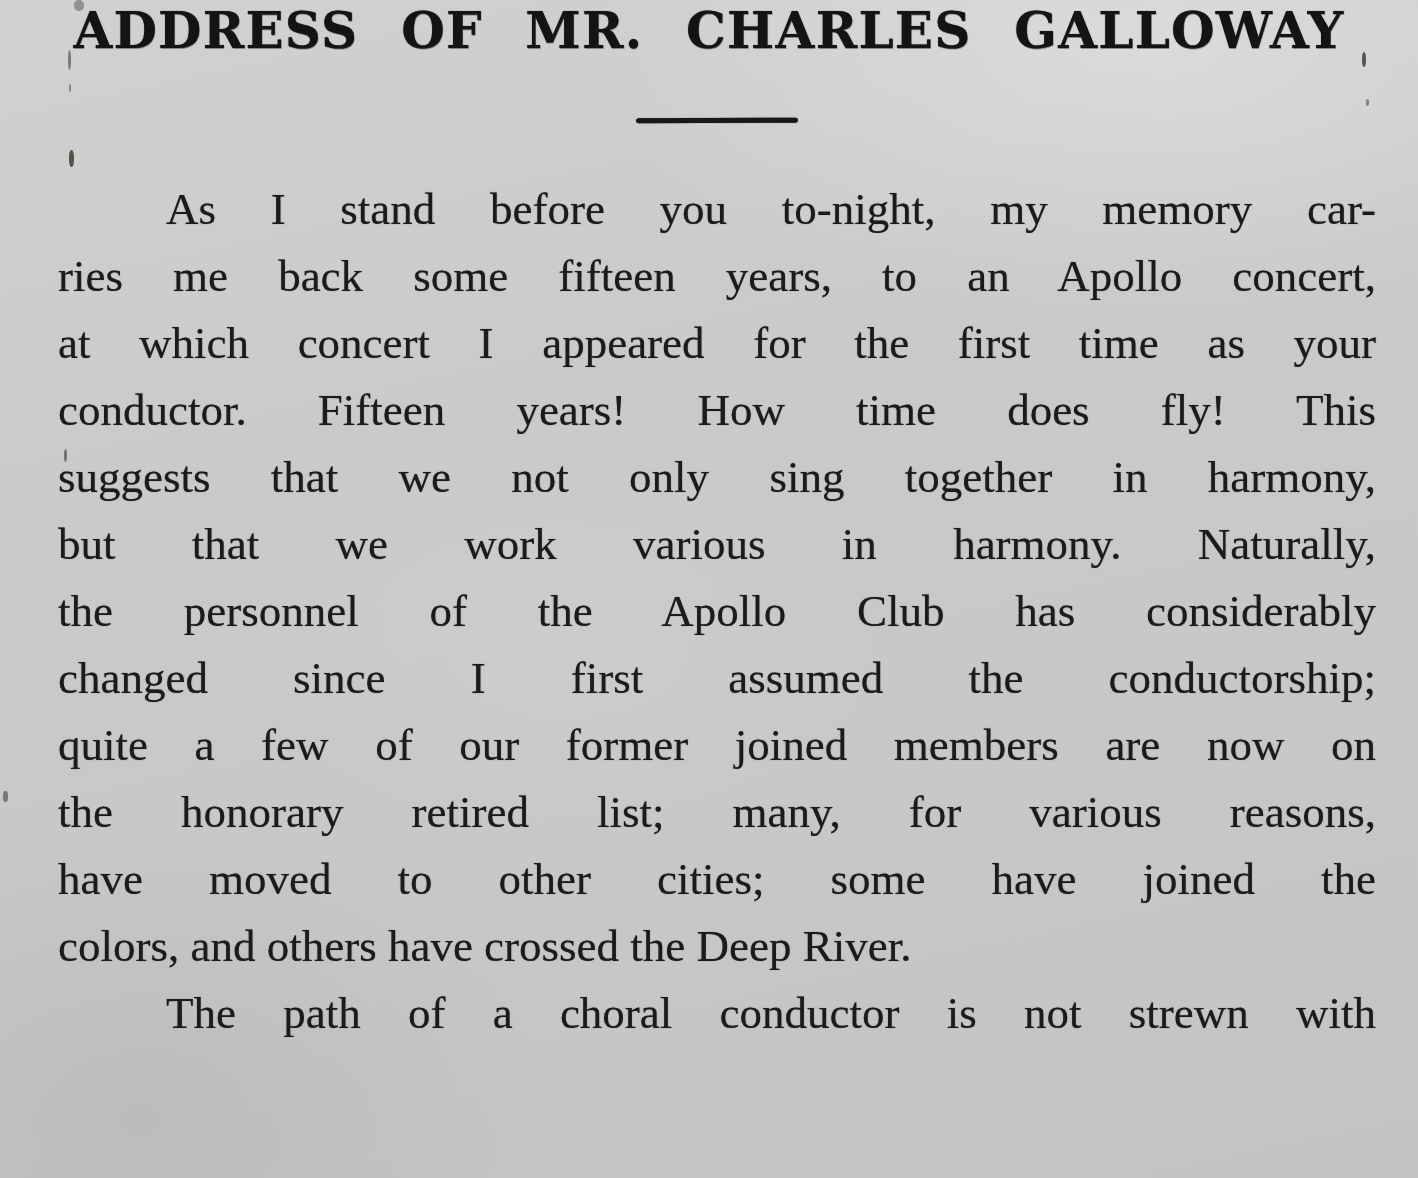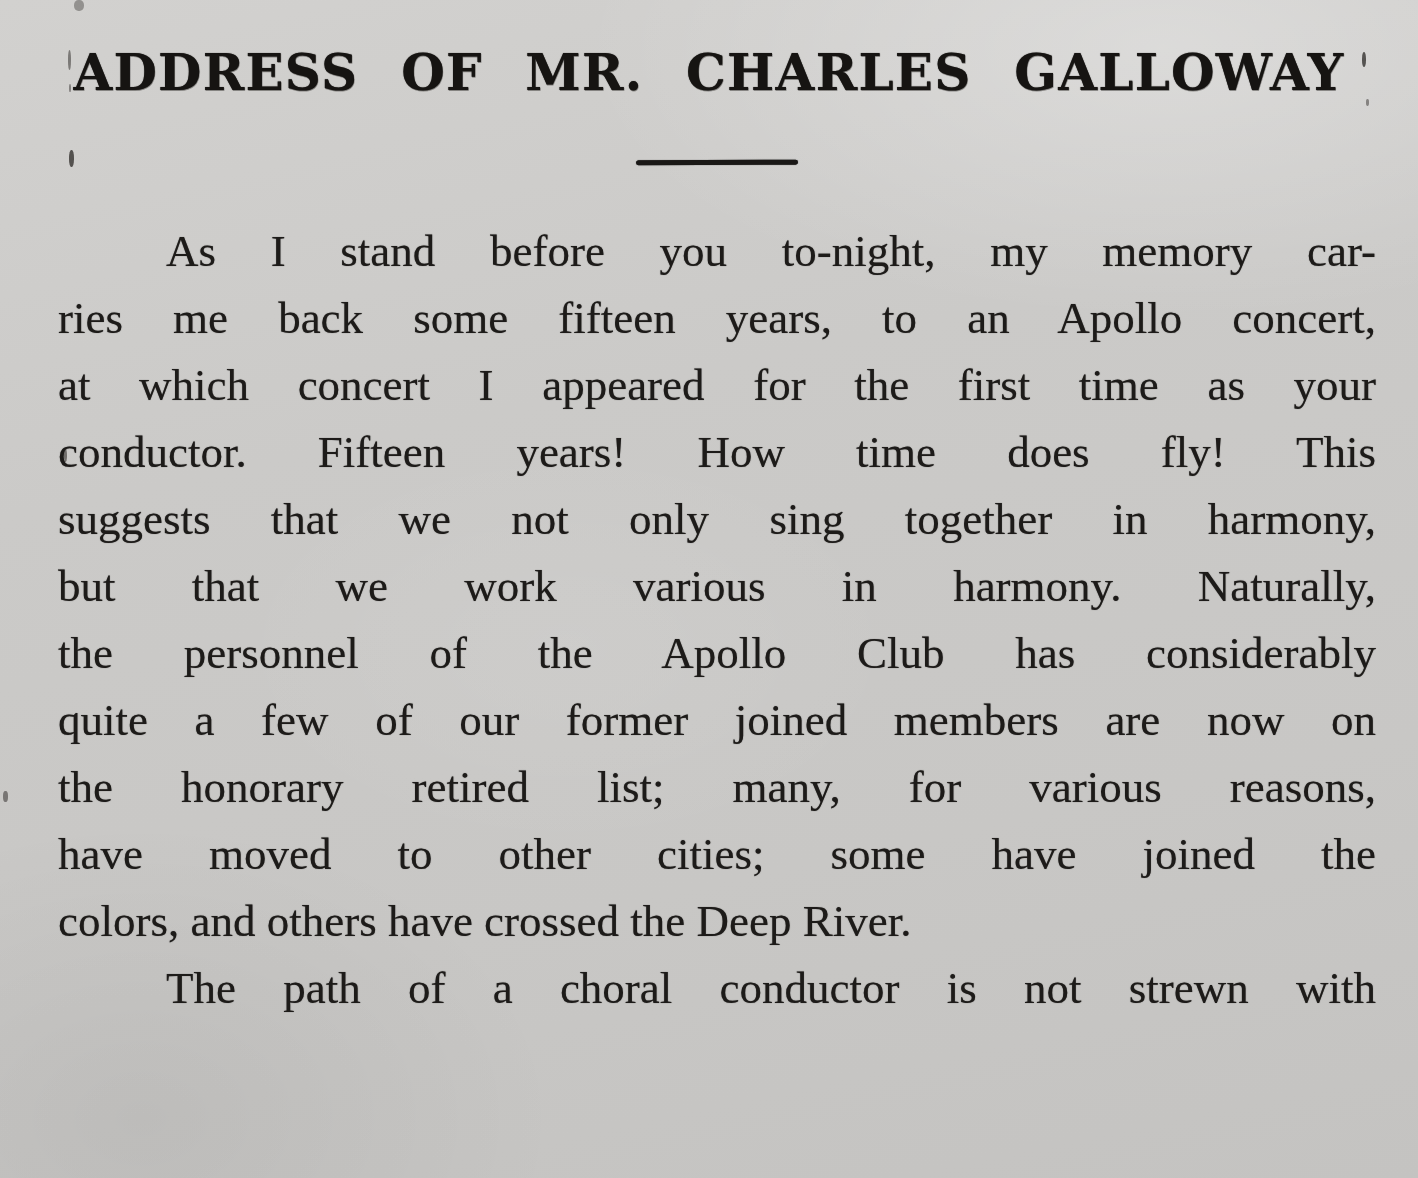--- a/index.html
+++ b/index.html
@@ -16,21 +16,21 @@
       radial-gradient(ellipse 900px 420px at 82% 4%, rgba(255,255,255,0.28), rgba(255,255,255,0) 65%),
       radial-gradient(ellipse 700px 500px at 10% 95%, rgba(0,0,0,0.05), rgba(0,0,0,0) 60%),
       radial-gradient(ellipse 500px 300px at 40% 55%, rgba(255,255,255,0.07), rgba(255,255,255,0) 70%),
       linear-gradient(168deg, #d2d1cf 0%, #cbcac8 35%, #c8c7c5 70%, #c4c3c1 100%);
     font-family: "DejaVu Serif", "Liberation Serif", serif;
     color: #1d1b19;
   }
   
   .page * { -webkit-font-smoothing: antialiased; }
 
-  .doc-header { padding-top: 42px; text-align: center; }
+  .doc-header { text-align: center; }
 
   .doc-title {
     font-size: 50px;
     font-weight: bold;
     letter-spacing: 0.025em;
     word-spacing: 0.48em;
     line-height: 62px;
     color: #161412;
     text-shadow: 0 0 1px rgba(22,20,18,0.75), 0.5px 0.5px 0.5px rgba(22,20,18,0.35);
     white-space: nowrap;
@@ -101,20 +101,21 @@
   </div>
 
   <div class="body-text" id="body-lines">
       <div class="line justify indent">As I stand before you to-night, my memory car-</div>
       <div class="line justify">ries me back some fifteen years, to an Apollo concert,</div>
       <div class="line justify">at which concert I appeared for the first time as your</div>
       <div class="line justify">conductor. Fifteen years! How time does fly! This</div>
       <div class="line justify">suggests that we not only sing together in harmony,</div>
       <div class="line justify">but that we work various in harmony. Naturally,</div>
       <div class="line justify">the personnel of the Apollo Club has considerably</div>
+      <div class="line justify">changed since I first assumed the conductorship;</div>
       <div class="line justify">quite a few of our former joined members are now on</div>
       <div class="line justify">the honorary retired list; many, for various reasons,</div>
       <div class="line justify">have moved to other cities; some have joined the</div>
       <div class="line">colors, and others have crossed the Deep River.</div>
       <div class="line justify indent">The path of a choral conductor is not strewn with</div>
     </div>
 
   <span class="speck s1"></span>
   <span class="speck s2"></span>
   <span class="speck s3"></span>

